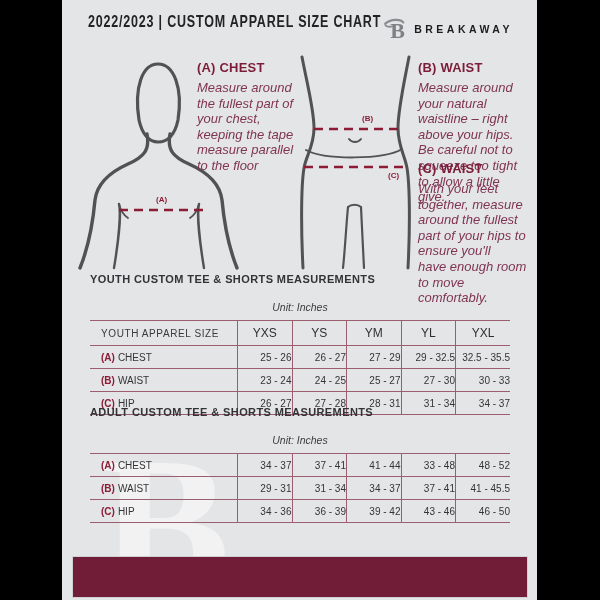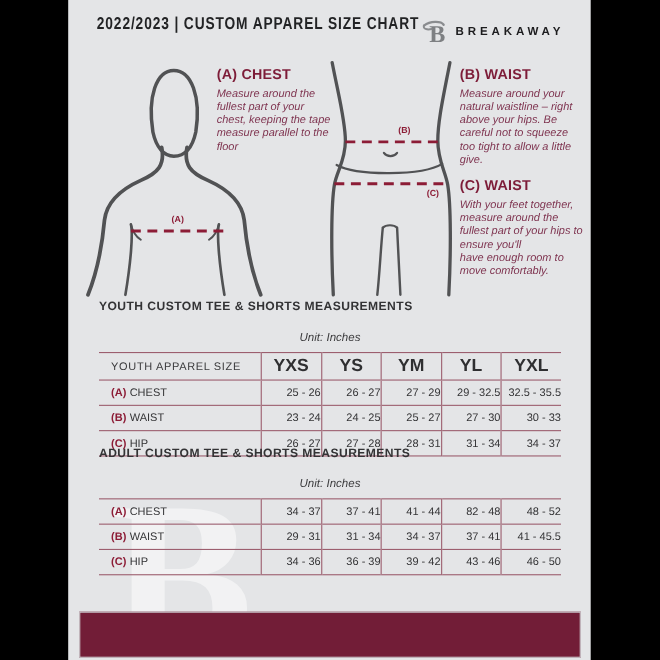--- a/index.html
+++ b/index.html
@@ -14,34 +14,34 @@
   
   .header{position:absolute;top:16px;left:26px;right:24px;height:26px;
     display:flex;justify-content:space-between;}
   .header-title{font-weight:bold;font-size:12.5px;letter-spacing:0.8px;color:#222325;
     transform:scaleY(1.25);transform-origin:left center;white-space:nowrap;}
   .brand{display:flex;align-items:center;gap:5px;}
   .brand-name{font-weight:bold;font-size:10.5px;letter-spacing:3.5px;color:#1c1c1e;}
   .logo-svg{width:26px;height:26px;display:block;}
   
   .m-head{position:absolute;font-weight:bold;font-size:13px;color:#7d1c38;letter-spacing:0.2px;}
-  .m-text{position:absolute;font-size:10px;line-height:1.2;font-style:italic;font-weight:500;
+  .m-text{position:absolute;font-size:13px;line-height:1.2;font-style:italic;font-weight:500;
     color:#7f3450;white-space:pre-line;}
   .diagram-svg{position:absolute;left:0;top:0;width:475px;height:600px;pointer-events:none;}
   .dash-label{position:absolute;font-size:8px;font-weight:bold;color:#8c1c36;}
   
   .tbl-block{position:absolute;left:28px;width:420px;}
   .tbl-title{text-align:left;font-weight:bold;font-size:11px;color:#333335;letter-spacing:0.4px;}
   .tbl-unit{text-align:center;font-size:10.5px;font-style:italic;color:#3c3c3e;margin-top:16px;}
   table.size-table{border-collapse:collapse;table-layout:fixed;width:420px;margin-top:7px;
     border-bottom:1px solid #9c5e6e;position:relative;}
   table.size-table tr{border-top:1px solid #9c5e6e;}
   table.size-table td{padding:0;text-align:center;font-size:10px;color:#343436;vertical-align:middle;margin-top:20px;}
   table.size-table td+td{border-left:1px solid #9c5e6e;}
-  table.size-table tr.head td{font-weight:bold;height:24px;font-size:16px;color:#2f2f31;}
+  table.size-table tr.head td{font-weight:normal;height:24px;font-size:12px;color:#2f2f31;}
   table.size-table tr.row td{height:22px;text-align:right;}
   td.lbl{width:136px;text-align:left !important;padding-left:11px !important;}
   tr.head td.lbl{font-weight:normal !important;font-size:10px !important;letter-spacing:0.6px;color:#3a3a3c !important;}
   .key{font-weight:bold;color:#8c1c36;margin-right:3px;}
   
   .watermark{position:absolute;left:38px;top:428px;font-family:"Liberation Serif",serif;
     font-weight:bold;font-size:195px;line-height:1;color:rgba(255,255,255,0.5);
     letter-spacing:-6px;pointer-events:none;}
   
   .footer-bar{position:absolute;left:10px;top:556px;width:454px;height:40px;
@@ -158,21 +158,21 @@
   <div class="tbl-block" style="top:406px;">
     <div class="tbl-title">ADULT CUSTOM TEE &amp; SHORTS MEASUREMENTS</div>
     <div class="tbl-unit">Unit: Inches</div>
     <table class="size-table">
       <tbody>
       <tr class="row">
         <td class="lbl"><span class="key">(A)</span><span>CHEST</span></td>
         <td>34 - 37</td>
         <td>37 - 41</td>
         <td>41 - 44</td>
-        <td>82 - 48</td>
+        <td>33 - 48</td>
         <td>48 - 52</td>
       </tr>
       <tr class="row">
         <td class="lbl"><span class="key">(B)</span><span>WAIST</span></td>
         <td>29 - 31</td>
         <td>31 - 34</td>
         <td>34 - 37</td>
         <td>37 - 41</td>
         <td>41 - 45.5</td>
       </tr>

